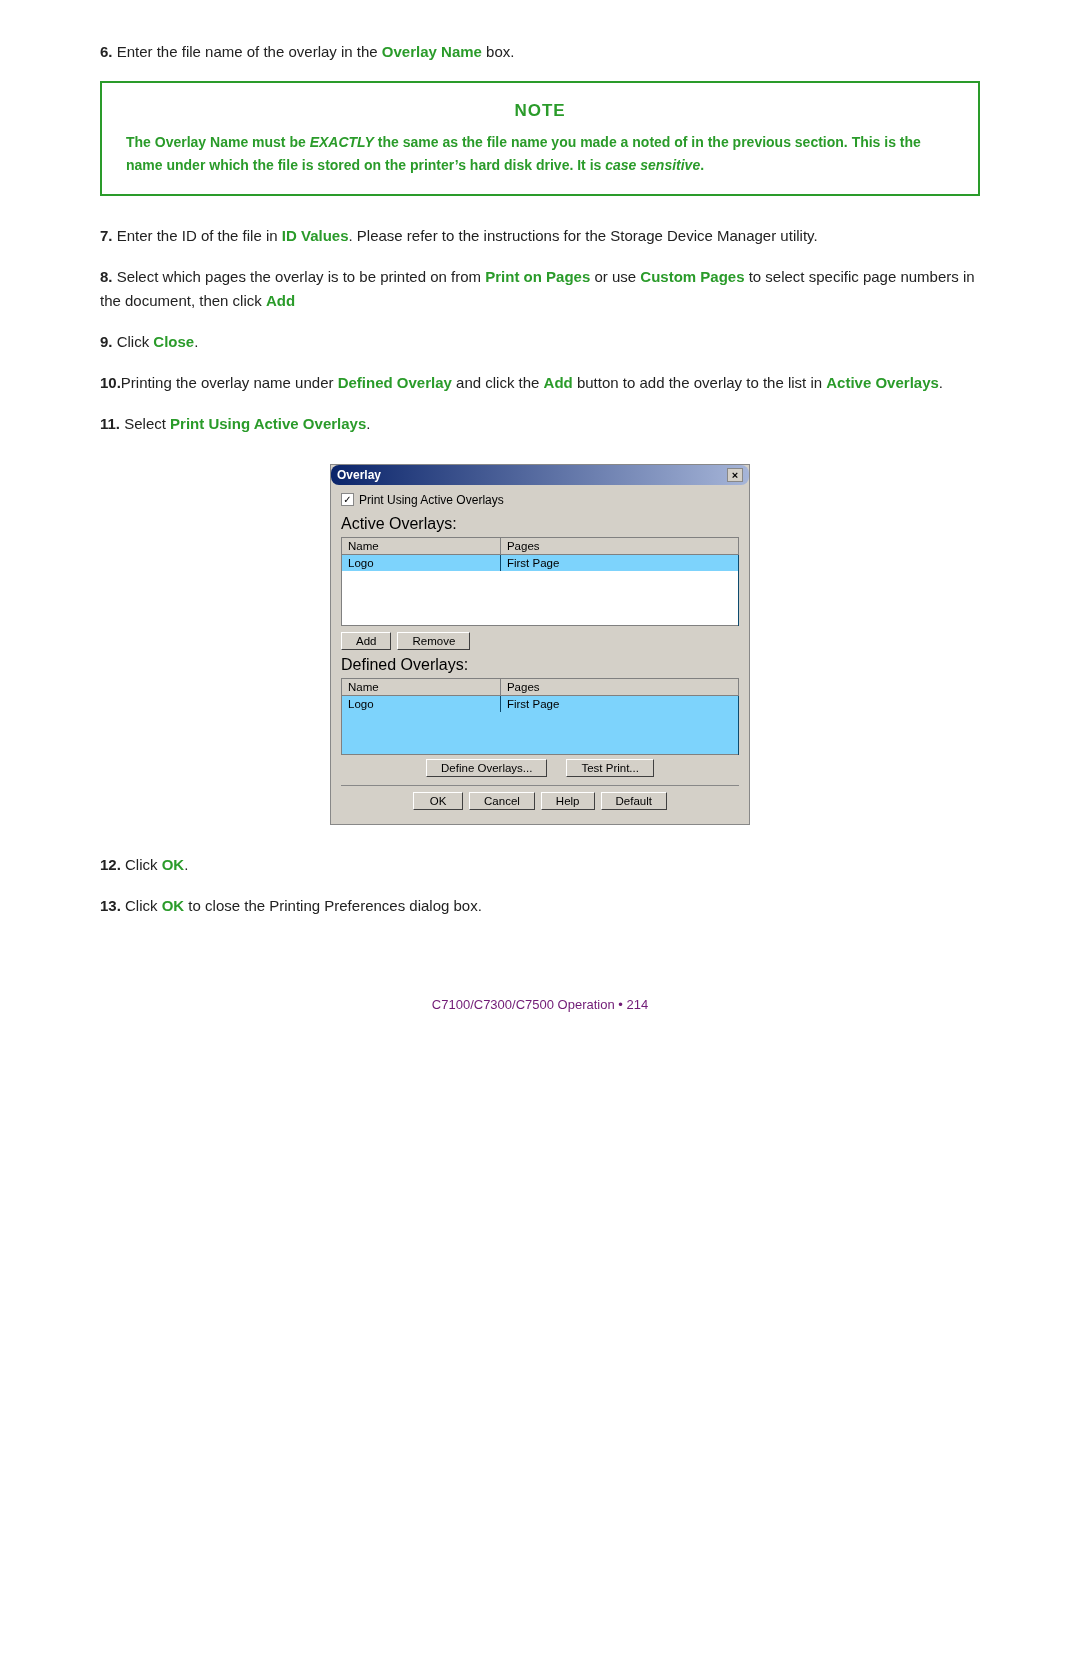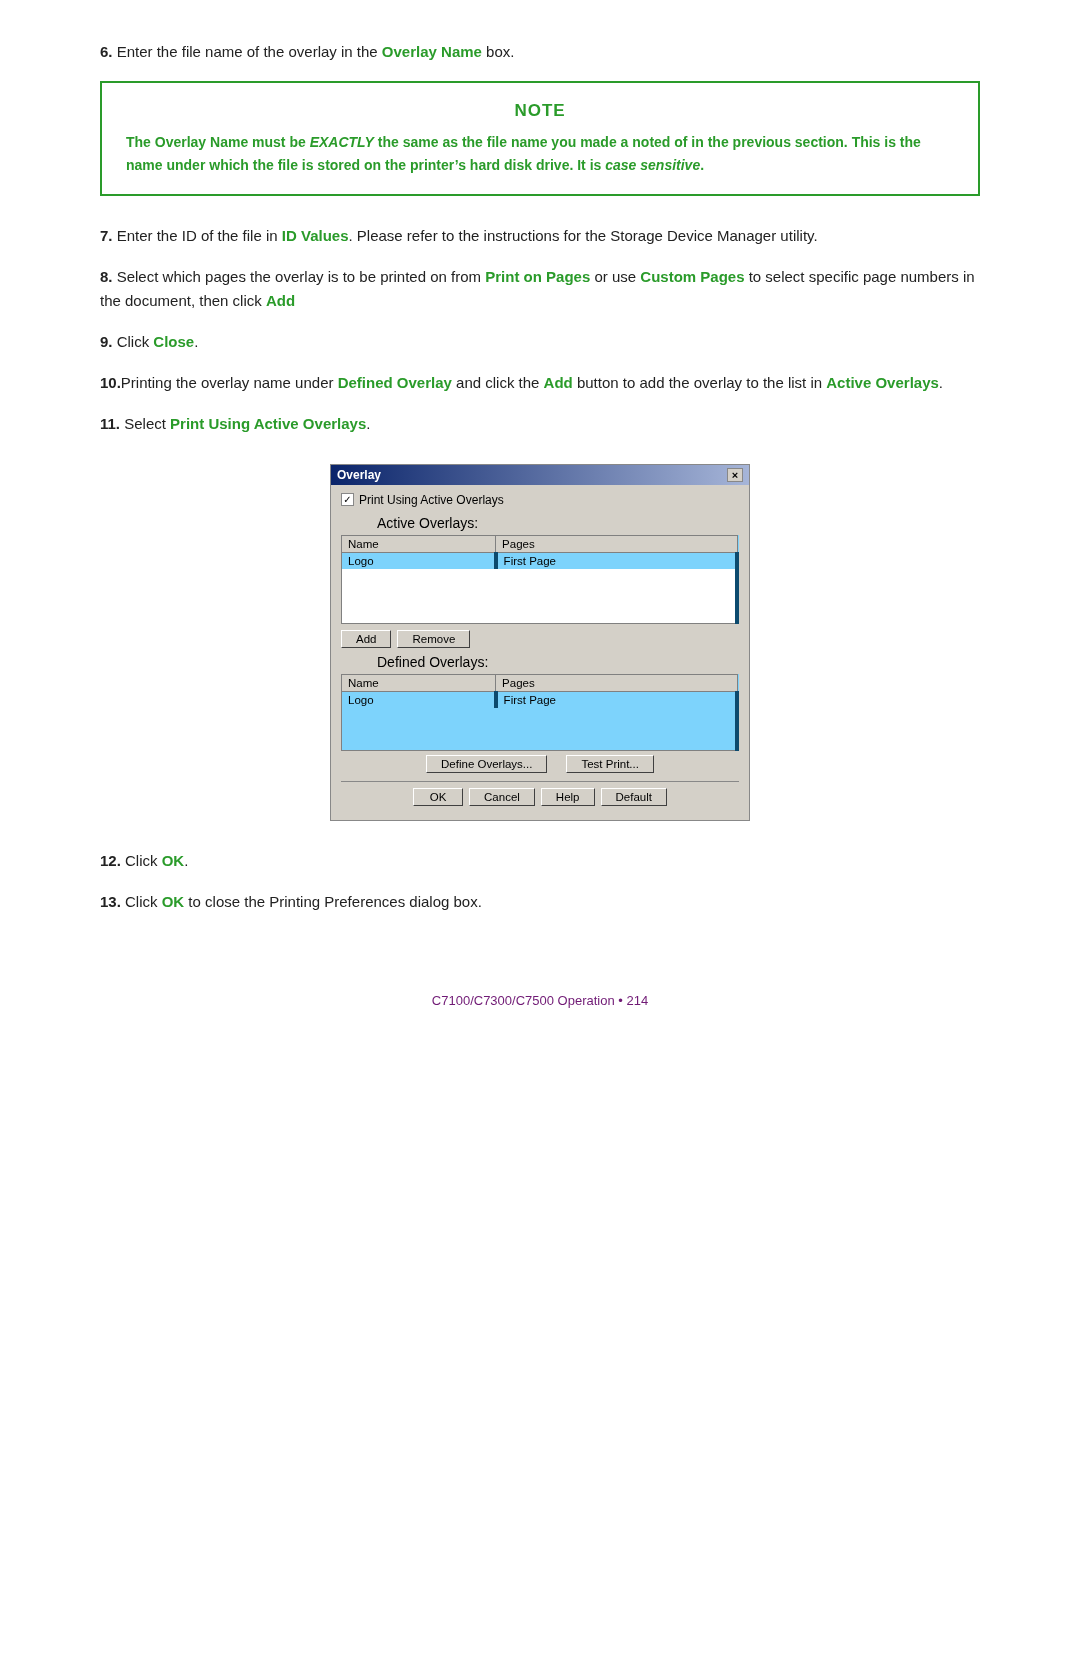--- a/index.html
+++ b/index.html
@@ -70,20 +70,21 @@
 
     .dialog-titlebar {
       background: linear-gradient(to right, #0a246a, #a6b5d8);
       color: #fff;
       padding: 3px 6px;
       display: flex;
       justify-content: space-between;
       align-items: center;
       font-weight: bold;
       font-size: 12px;
+      border-radius: 8px;
     }
 
     .dialog-titlebar-close {
       background: #d4d0c8;
       border: 1px solid #888;
       color: #000;
       font-size: 11px;
       width: 16px;
       height: 14px;
       display: flex;
@@ -109,24 +110,23 @@
       height: 13px;
       border: 1px solid #888;
       background: #fff;
       display: flex;
       align-items: center;
       justify-content: center;
       font-size: 10px;
     }
 
     .section-label {
-      font-size: 14px;
+      font-size: 16px;
       margin-bottom: 4px;
       color: #000;
-      margin-left: 36px;
     }
 
     .win-table {
       width: 100%;
       border-collapse: collapse;
       background: #7dd3fc;
       border: 1px solid #808080;
       margin-bottom: 2px;
     }
 
@@ -135,21 +135,21 @@
       border: 1px solid #808080;
       padding: 2px 6px;
       font-weight: normal;
       font-size: 11.5px;
       text-align: left;
     }
 
     .win-table td {
       padding: 2px 6px;
       font-size: 11.5px;
-      border-right: 4px solid #0c4a6e;
+      border-right: 1px solid #0c4a6e;
     }
 
     .win-table-body {
       height: 55px;
       background: #fff;
       vertical-align: top;
     }
 
     .btn-row {
       display: flex;

